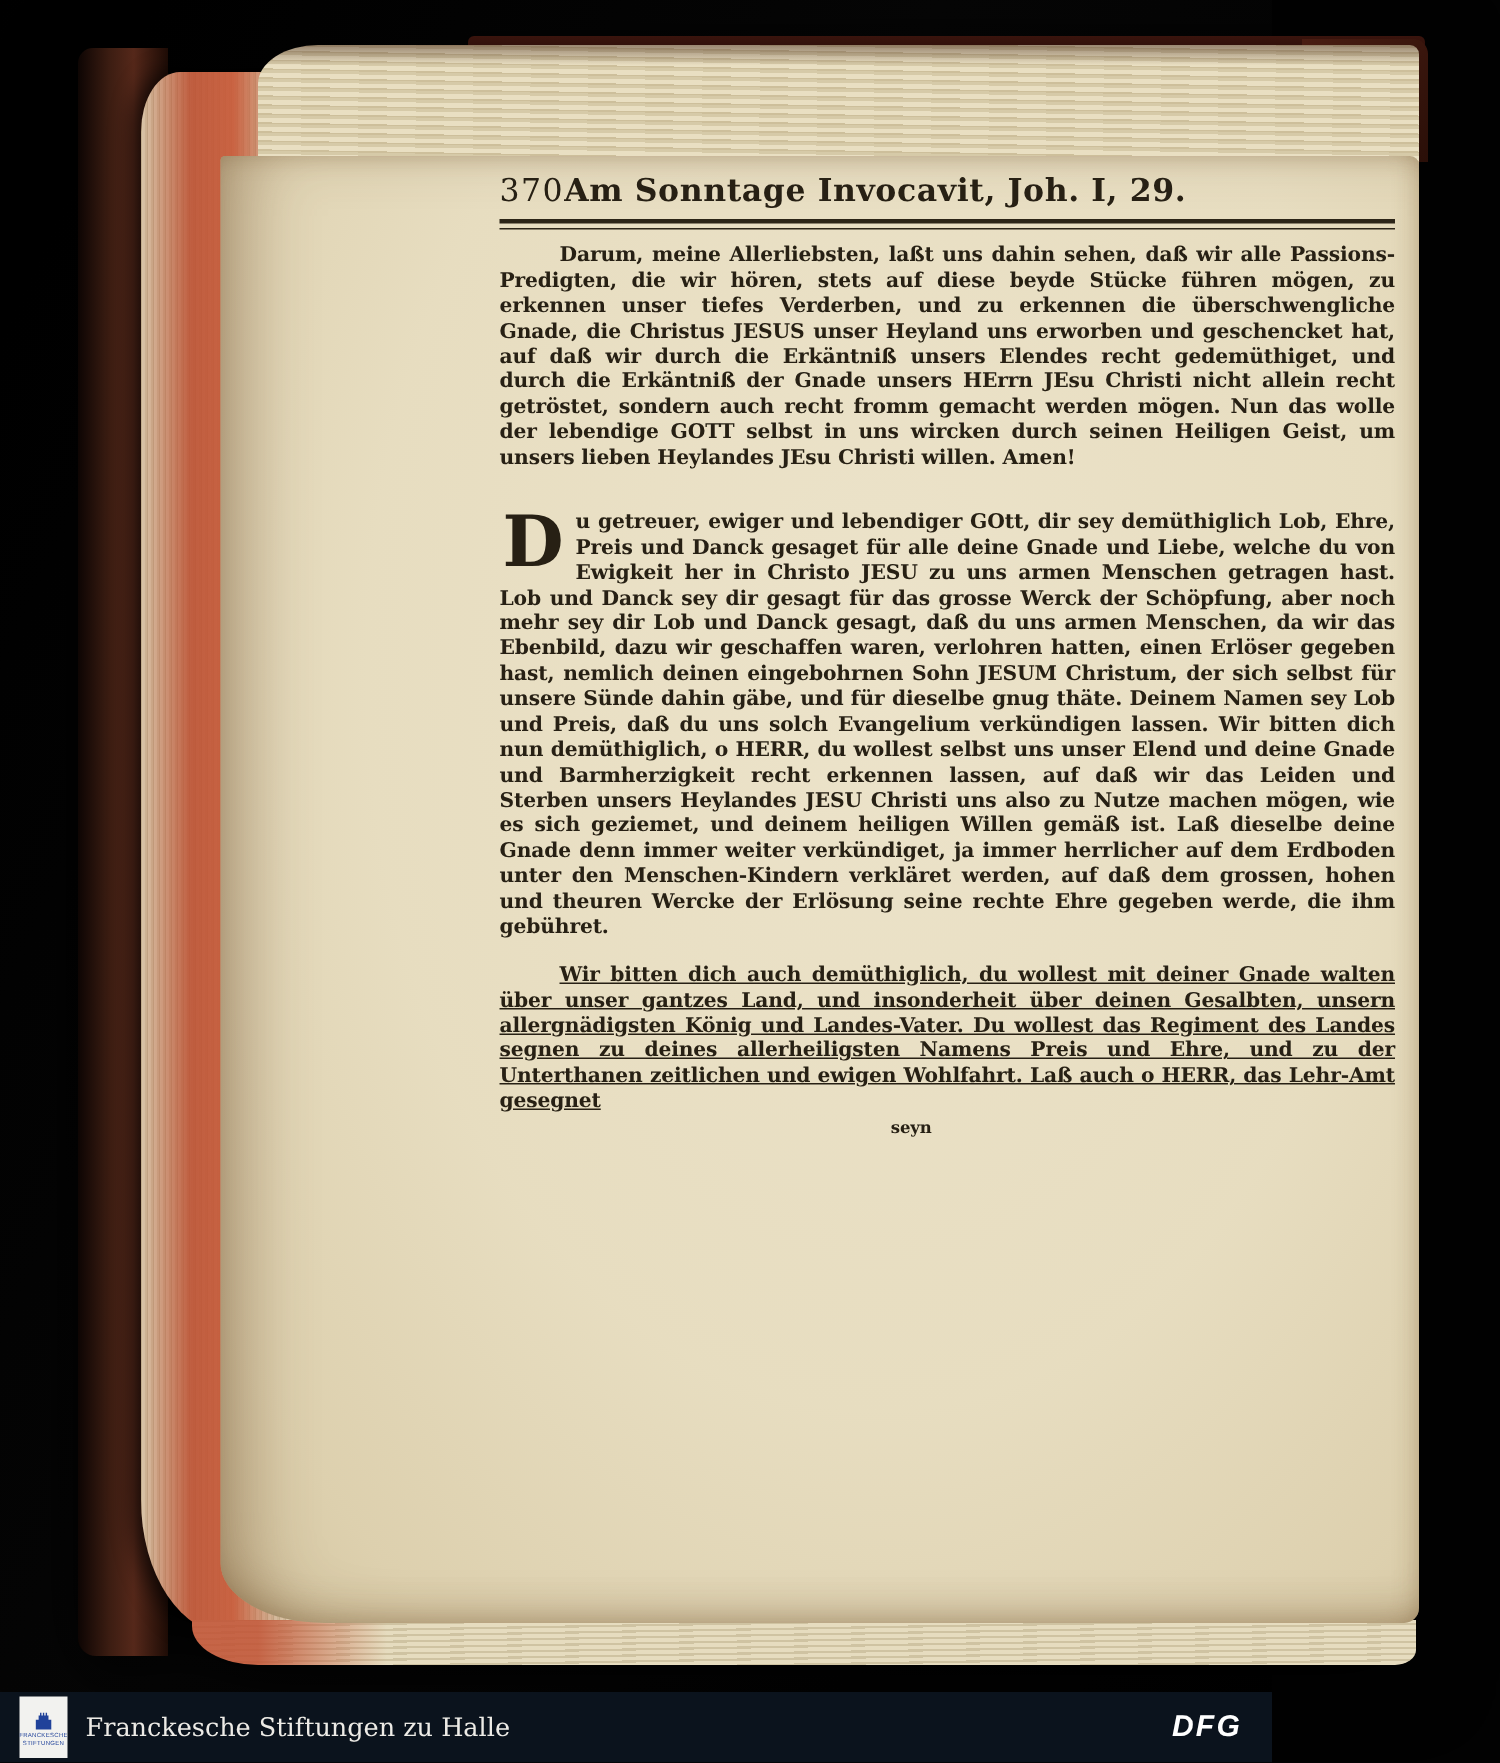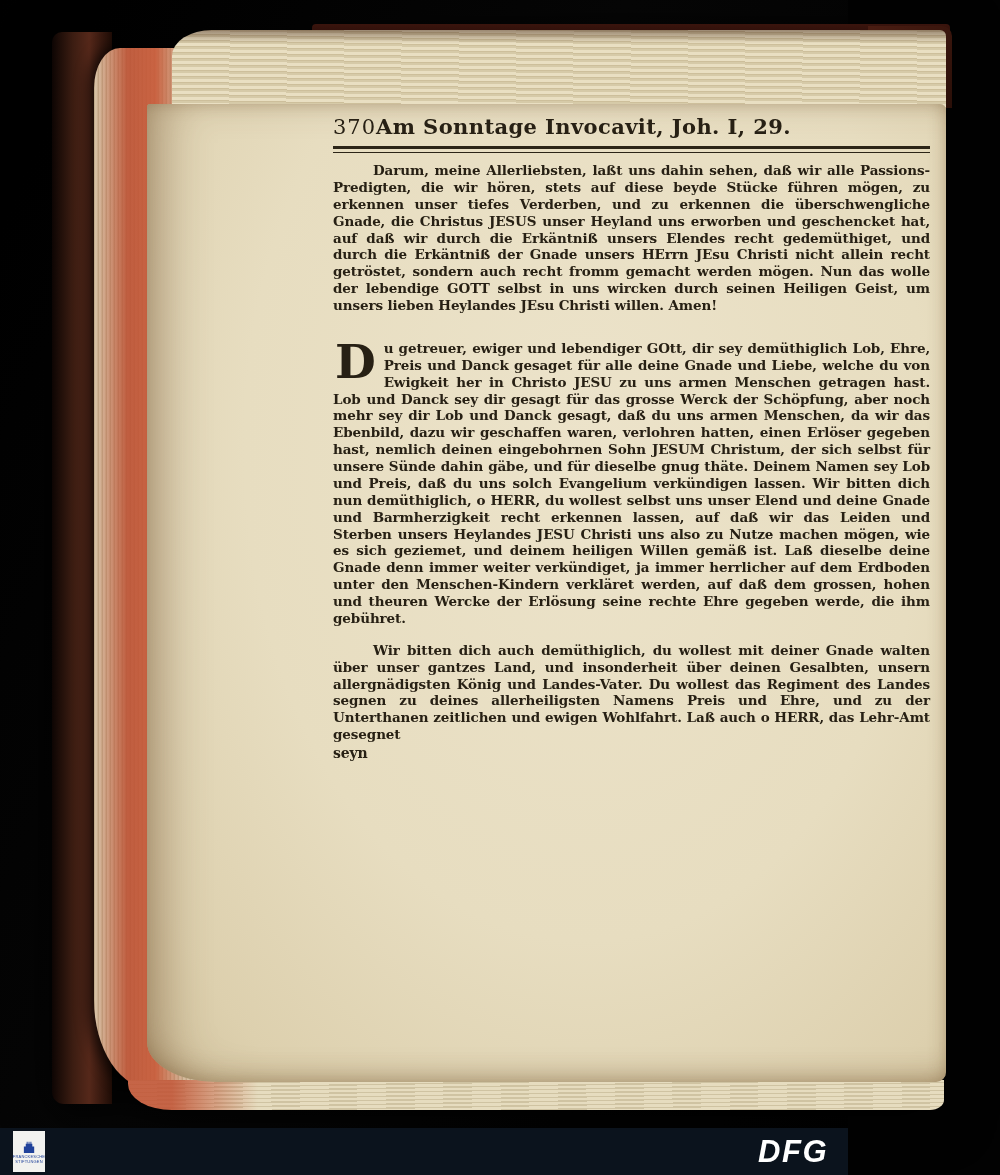--- a/index.html
+++ b/index.html
@@ -49,37 +49,37 @@
   .page-header { display:flex; align-items:baseline; }
   .page-num { font-size:21px; letter-spacing:1px; }
   .running-title { flex:1; text-align:left; font-size:21px; font-weight:bold; letter-spacing:.4px; }
   .rule { margin-top:7px; height:7px; border-top:3px solid #2c2517; border-bottom:1.5px solid #2c2517; }
 
   .body-text { margin-top:9px; font-size:13.5px; line-height:1.25; text-align:justify;
                font-weight:bold; letter-spacing:-0.1px; }
   .para { margin-top:3px; }
   .para.indent { text-indent:40px; }
   .para.prayer { margin-top:26px; text-indent:0; }
-  .para.closing { margin-top:15px; }
+  .para.closing { margin-top:15px;text-decoration:underline; }
   .dropcap { float:left; font-size:47px; line-height:38px; padding:3px 8px 0 2px; font-weight:bold; }
-  .catchword { text-align:left; padding-right:48px; margin-top:2px; font-weight:bold;
-               font-size:14px; }
+  .catchword { text-align:center; padding-right:48px; margin-top:2px; font-weight:bold;
+               font-size:11px; }
 
   
   .footer { position:absolute; left:0; bottom:0; width:100%; height:47px;
             background:#0b131d; display:flex; align-items:center; }
   .logo-box { width:32px; height:41px; background:#f2f2ef; margin-left:13px;
               display:flex; flex-direction:column; align-items:center; justify-content:center;
               gap:1px; overflow:hidden; }
   .logo-text { font-family:"Liberation Sans", sans-serif; font-size:4px; line-height:4.5px;
                color:#20429a; text-align:center; letter-spacing:.2px; }
   .institution { color:#edebe6; font-size:17px; margin-left:12px; }
   .dfg { margin-left:auto; margin-right:20px; color:#ffffff;
          font-family:"Liberation Sans", sans-serif; font-weight:bold; font-style:italic;
-         font-size:31px; letter-spacing:1.5px; }
+         font-size:20px; letter-spacing:1.5px; }
 </style>
 </head>
 <body>
 
 <div class="stage">
 
   <div class="book">
     <div class="cover-top"></div>
     <div class="cover-corner"></div>
     <div class="spine"></div>
@@ -114,16 +114,17 @@
   </div>
 
   <div class="footer">
     <div class="logo-box">
       <svg width="15" height="15" viewBox="0 0 16 16">
         <path fill="#20429a" d="M2 15 V8 h2 V5 h1 V3 h1 v2 h1 V3 h1 v2 h1 V3 h1 v2 h1 v3 h2 v7 z"></path>
       </svg>
       <div class="logo-text">FRANCKESCHE</div>
       <div class="logo-text">STIFTUNGEN</div>
     </div>
+    <div class="institution">Franckesche Stiftungen zu Halle</div>
     <div class="dfg">DFG</div>
   </div>
 
 </div>
 
 </body></html>

